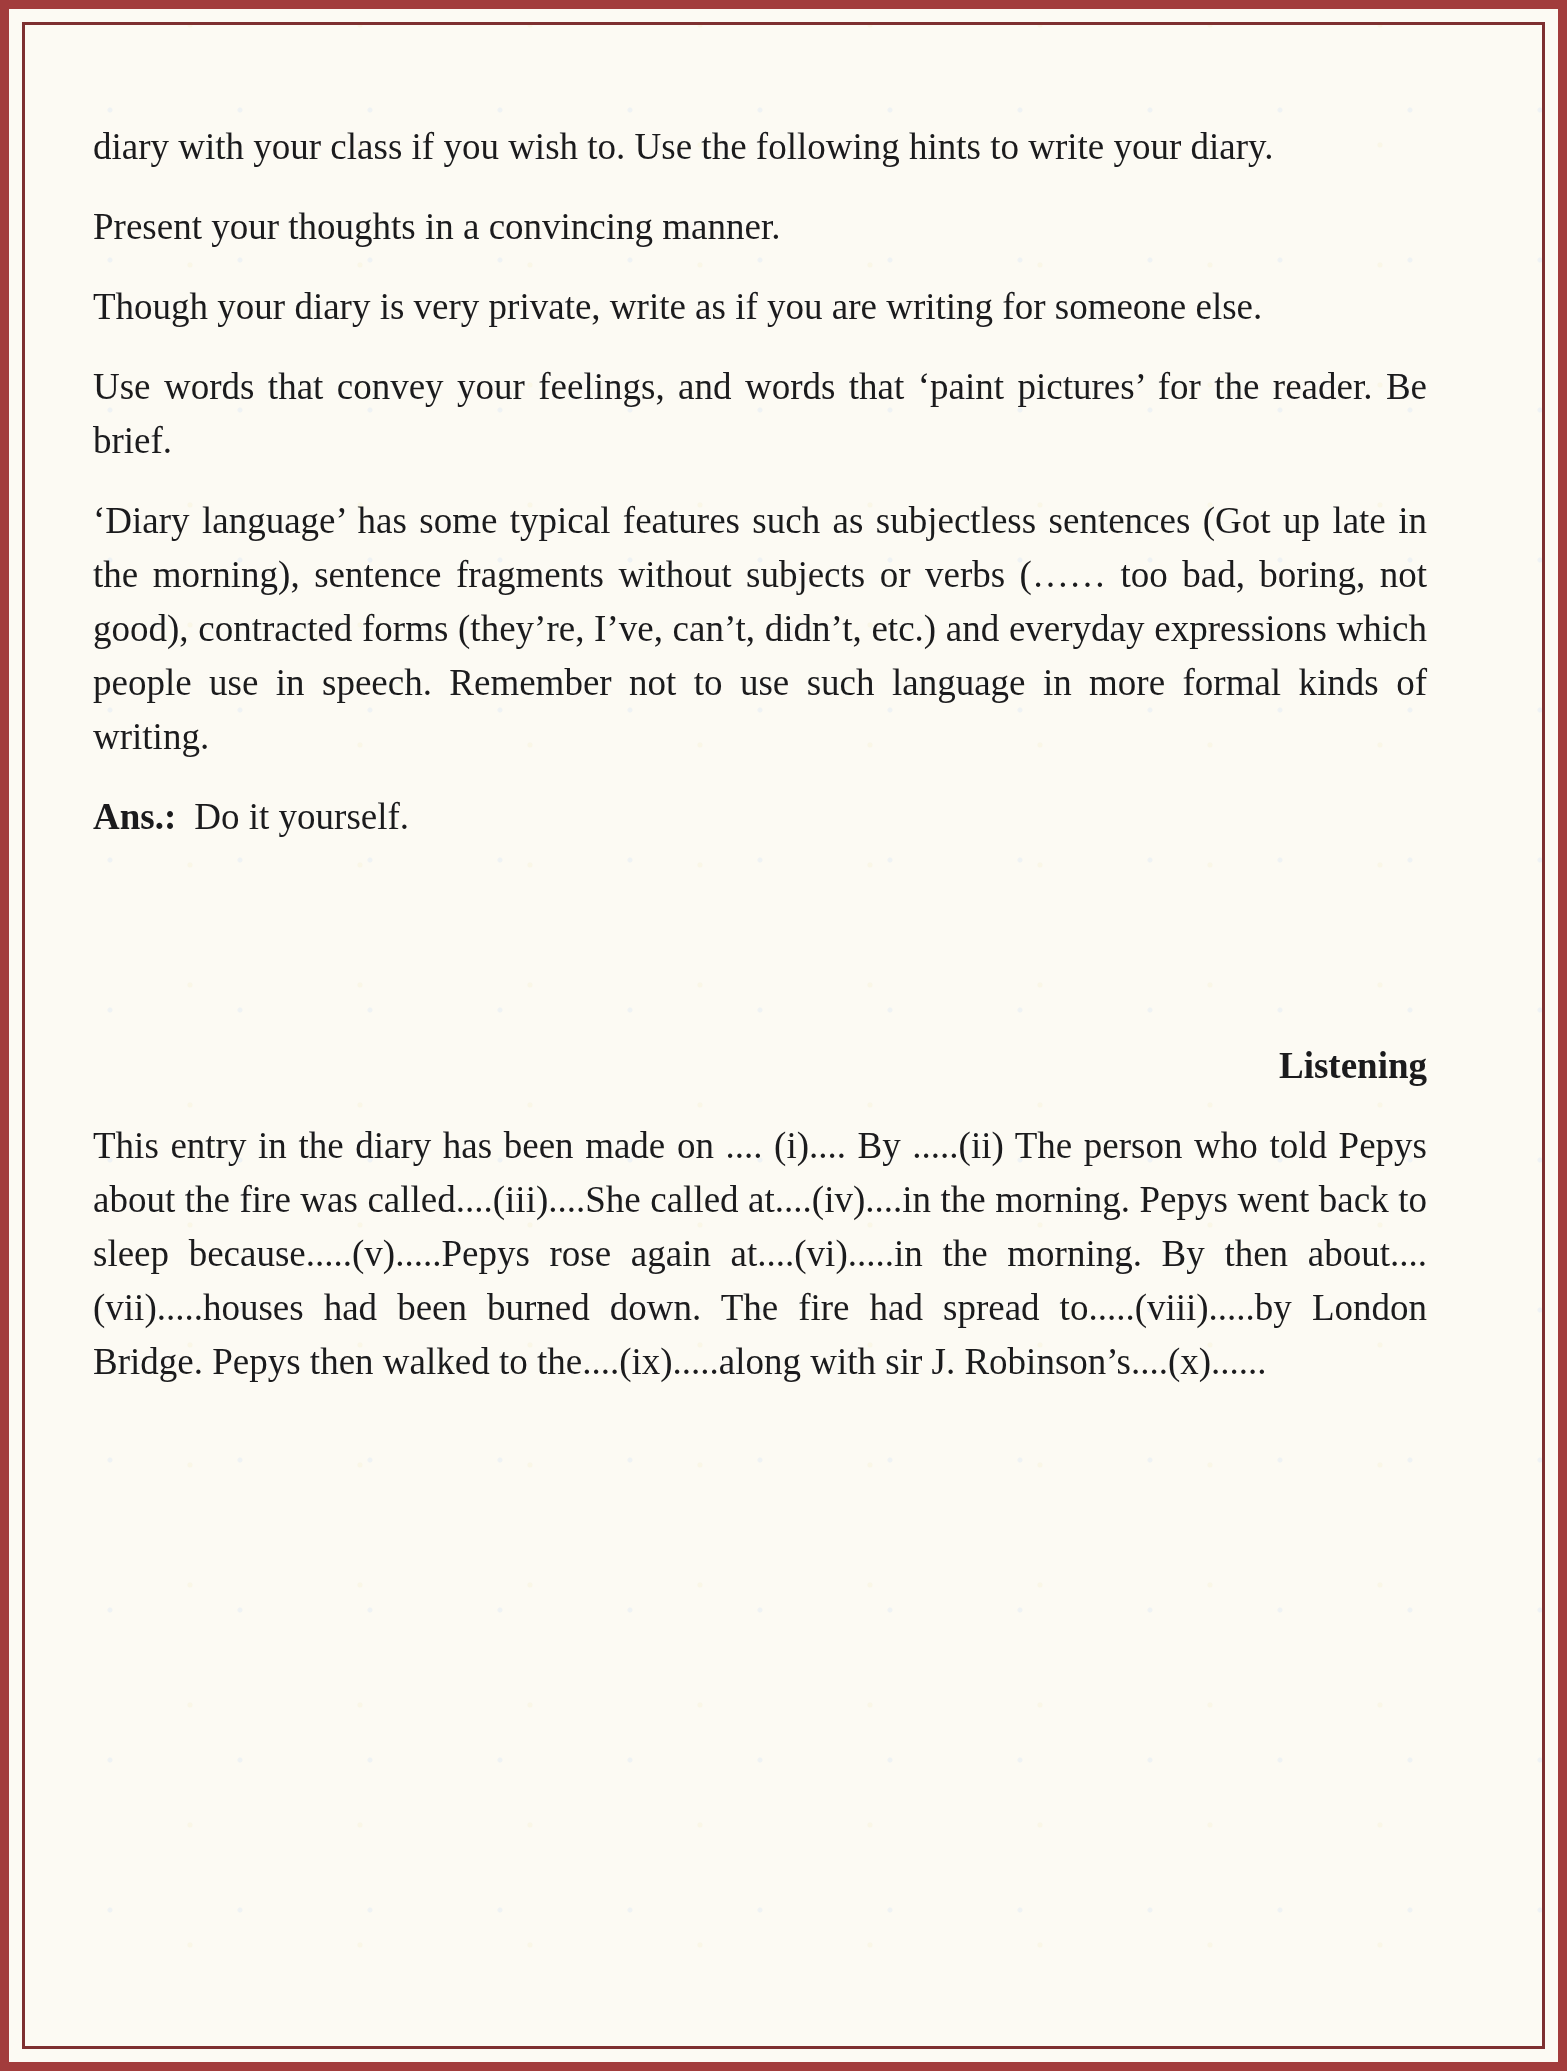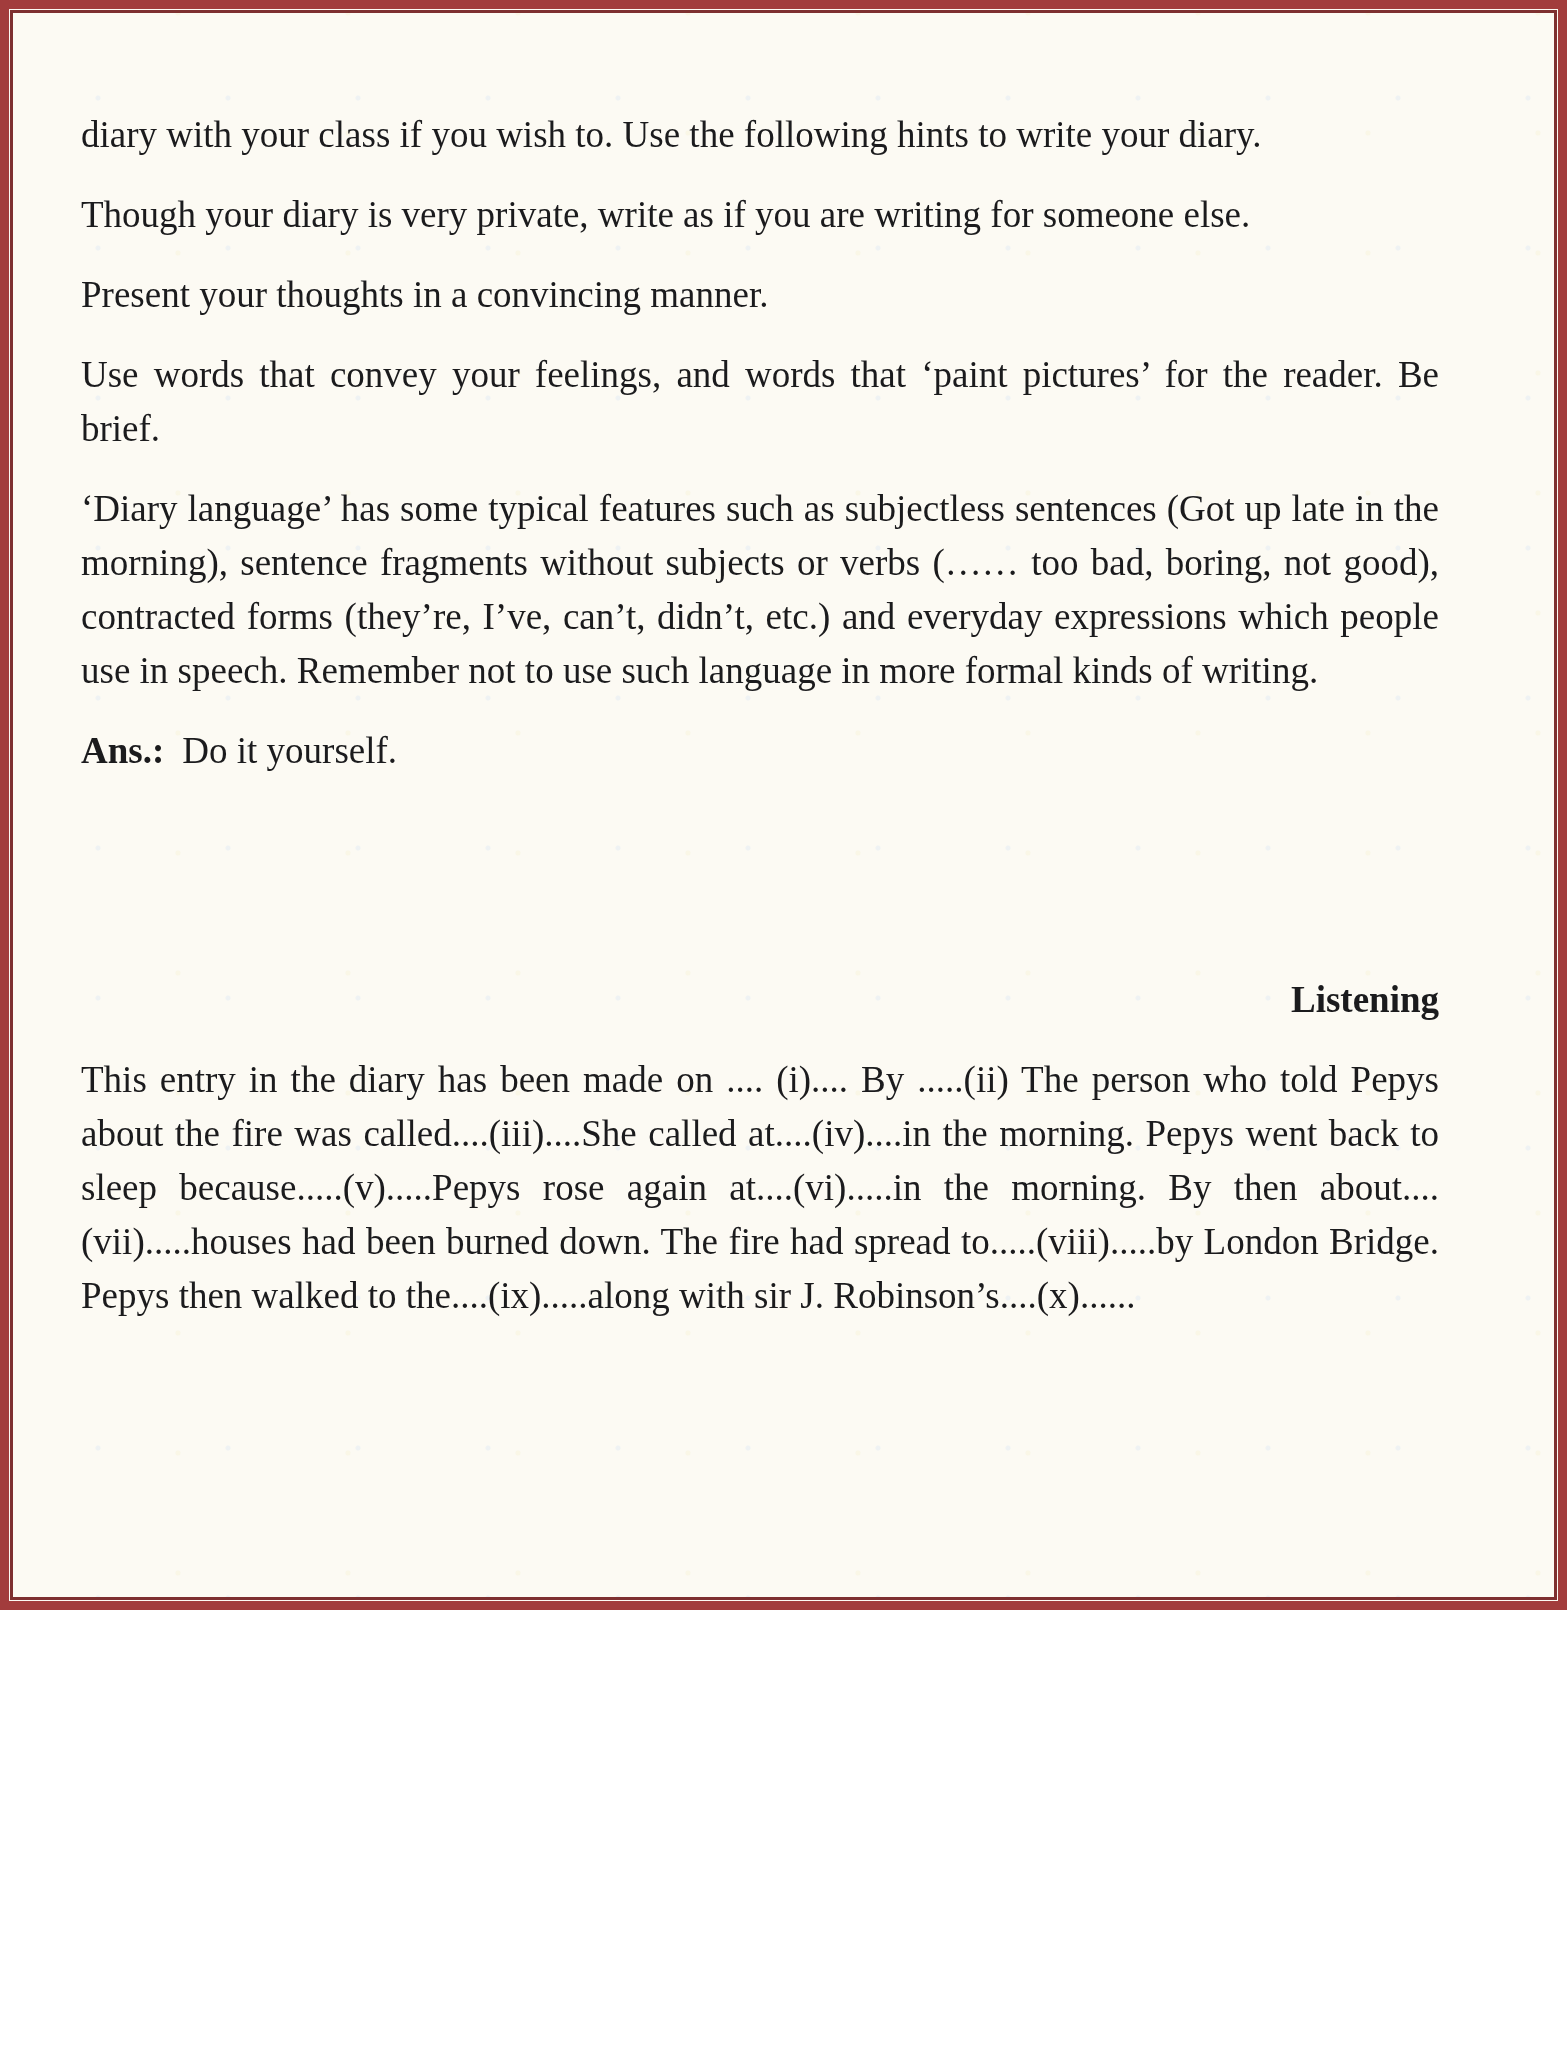--- a/index.html
+++ b/index.html
@@ -4,24 +4,24 @@
 <style>
   html, body {
     margin: 0;
     padding: 0;
     background: #ffffff;
   }
   .page {
     position: relative;
     box-sizing: border-box;
     width: 1567px;
-    height: 1610px;
+    height: 2071px;
     background: #fcfaf3;
     border: 9px solid #a23c3c;
-    padding: 1px;
+    padding: 13px;
     font-family: "Liberation Serif", "DejaVu Serif", serif;
     color: #1b1b1d;
   }
   .inner {
     box-sizing: border-box;
     width: 100%;
     height: 100%;
     border: 3px solid #7e3030;
     padding: 95px 115px 40px 68px;
     overflow: hidden;
@@ -49,23 +49,23 @@
   }
 </style>
 </head>
 <body>
 
 <div class="page">
   <div class="inner">
 
     <p class="first">diary with your class if you wish to. Use the following hints to write your diary.</p>
 
+    <p>Present your thoughts in a convincing manner.</p>
+
     <p>Though your diary is very private, write as if you are writing for someone else.</p>
-
-    <p>Present your thoughts in a convincing manner.</p>
 
     <p>Use words that convey your feelings, and words that ‘paint pictures’ for the reader. Be brief.</p>
 
     <p>‘Diary language’ has some typical features such as subjectless sentences (Got up late in the morning), sentence fragments without subjects or verbs (…… too bad, boring, not good), contracted forms (they’re, I’ve, can’t, didn’t, etc.) and everyday expressions which people use in speech. Remember not to use such language in more formal kinds of writing.</p>
 
     <p>
       <span class="ans-label">Ans.:</span><span>Do it yourself.</span>
     </p>
 
     <p class="heading section-start">Listening</p>

